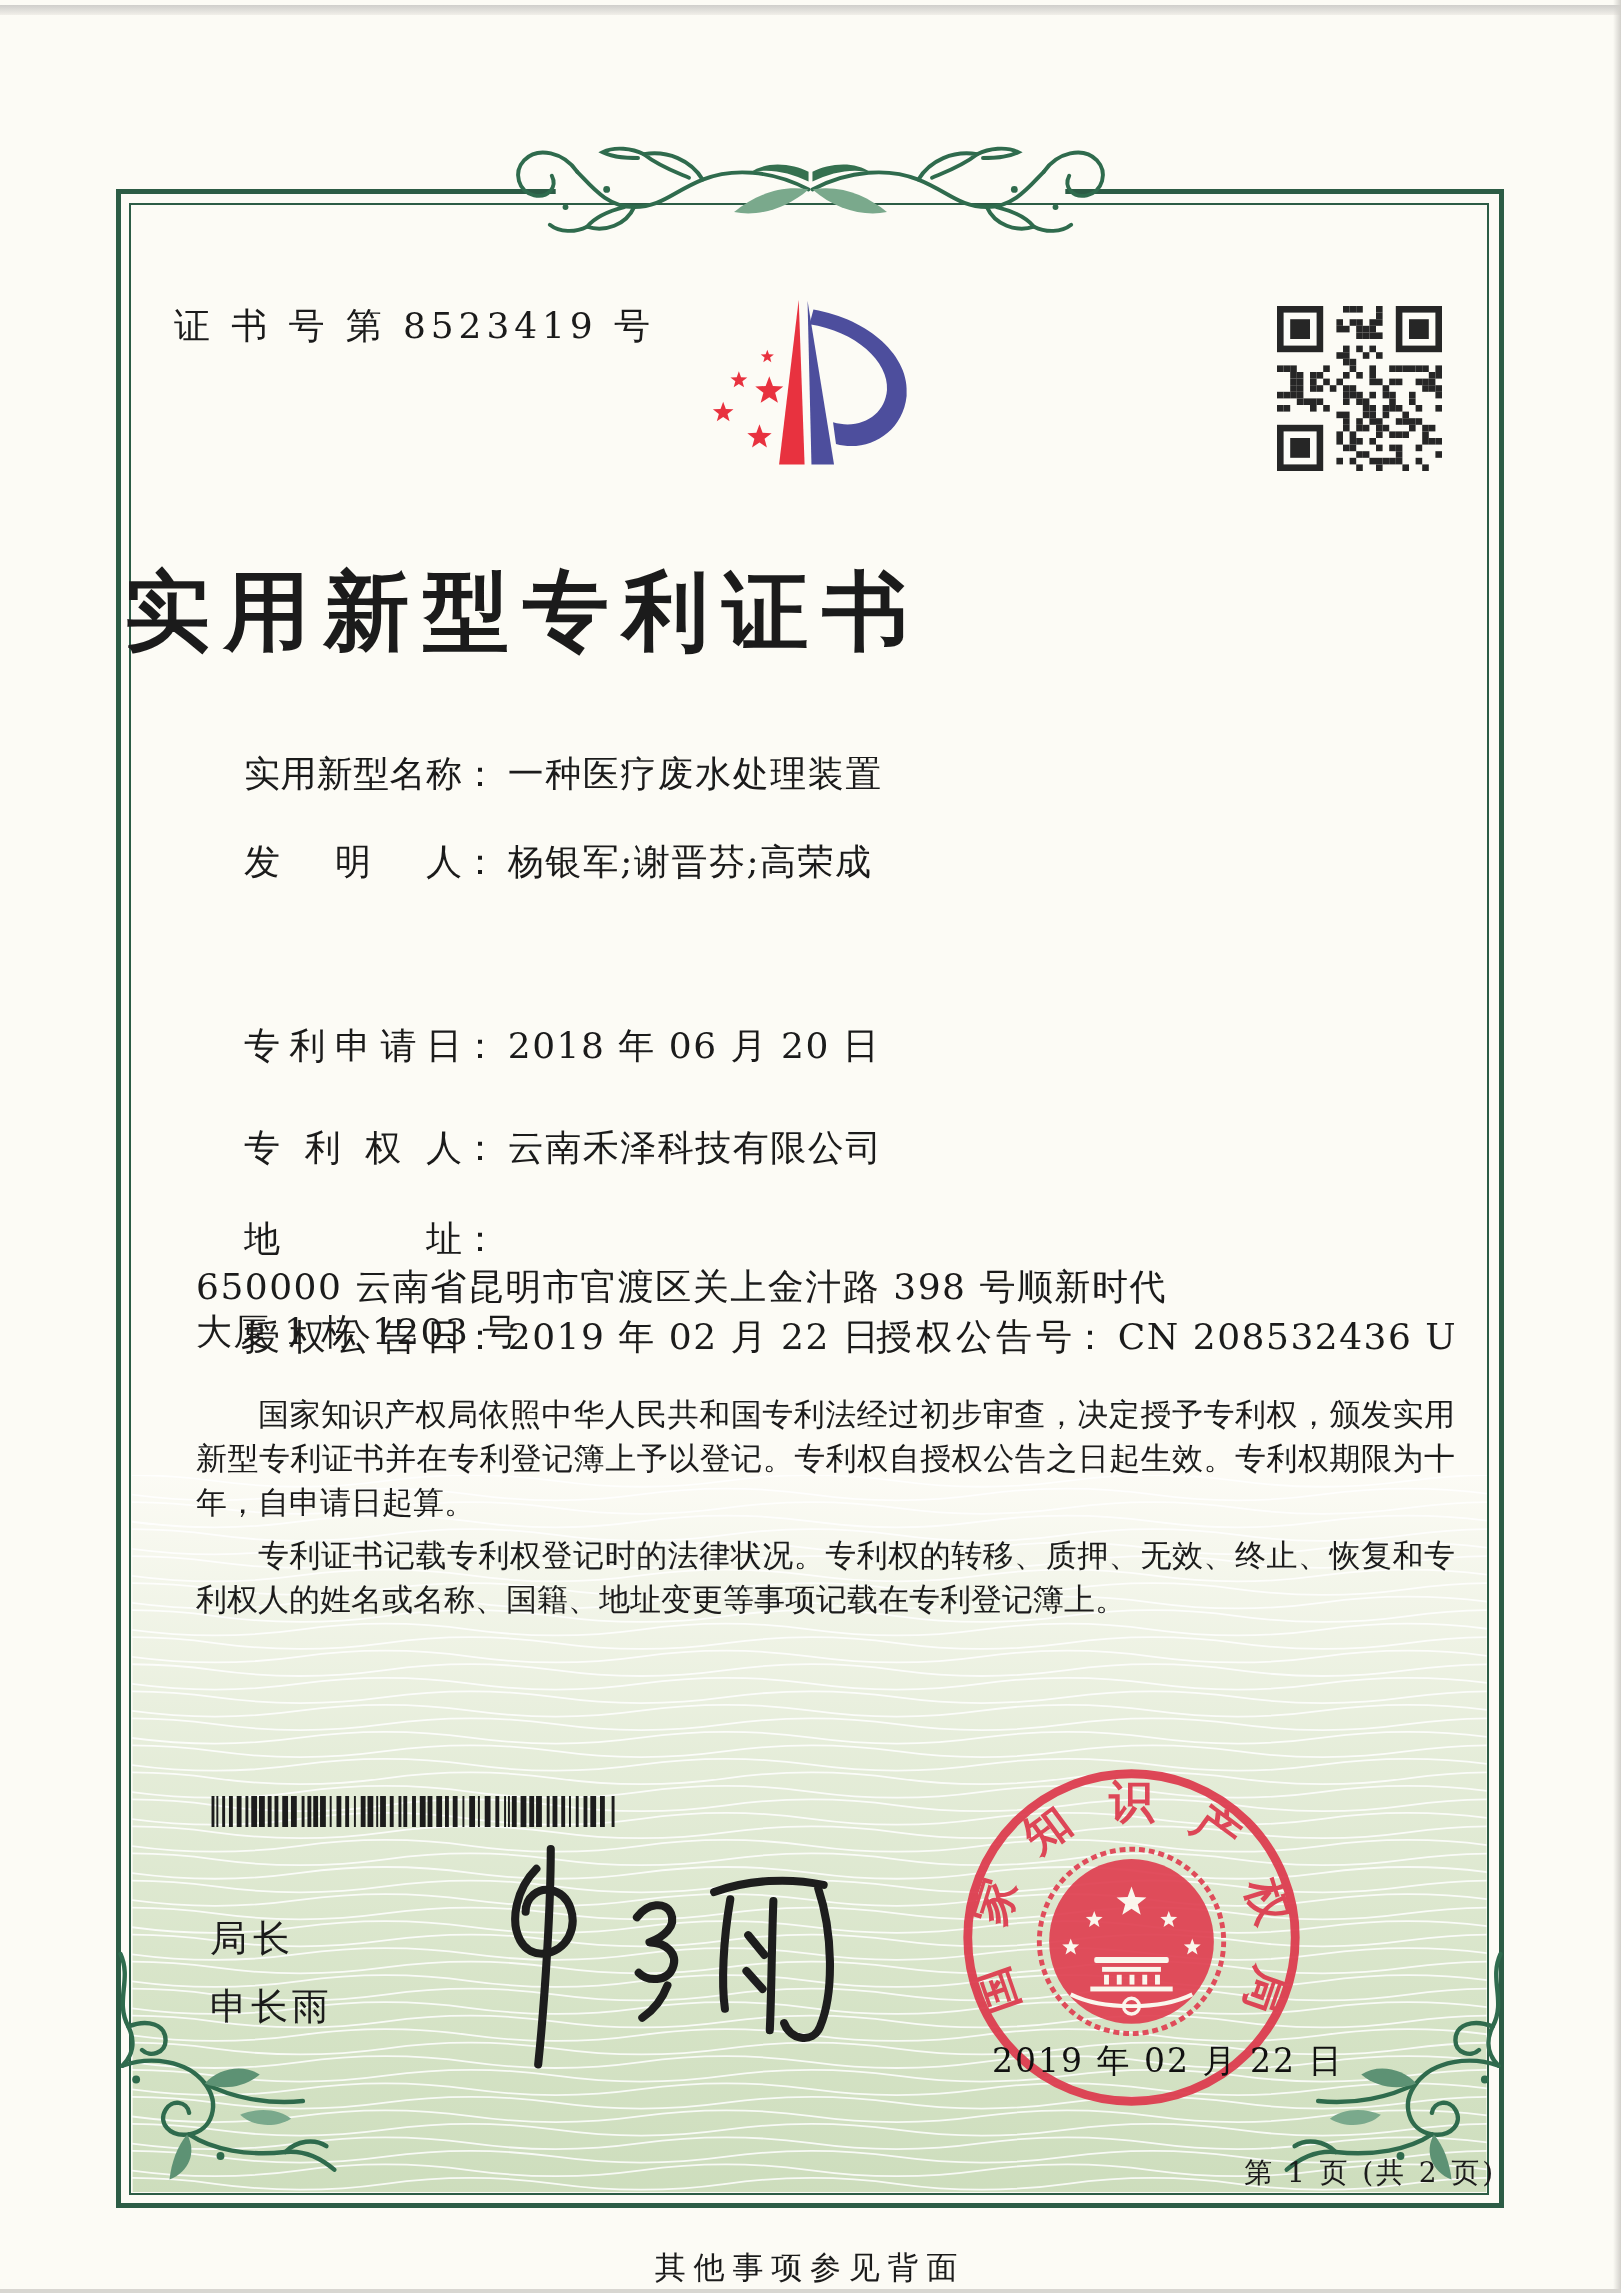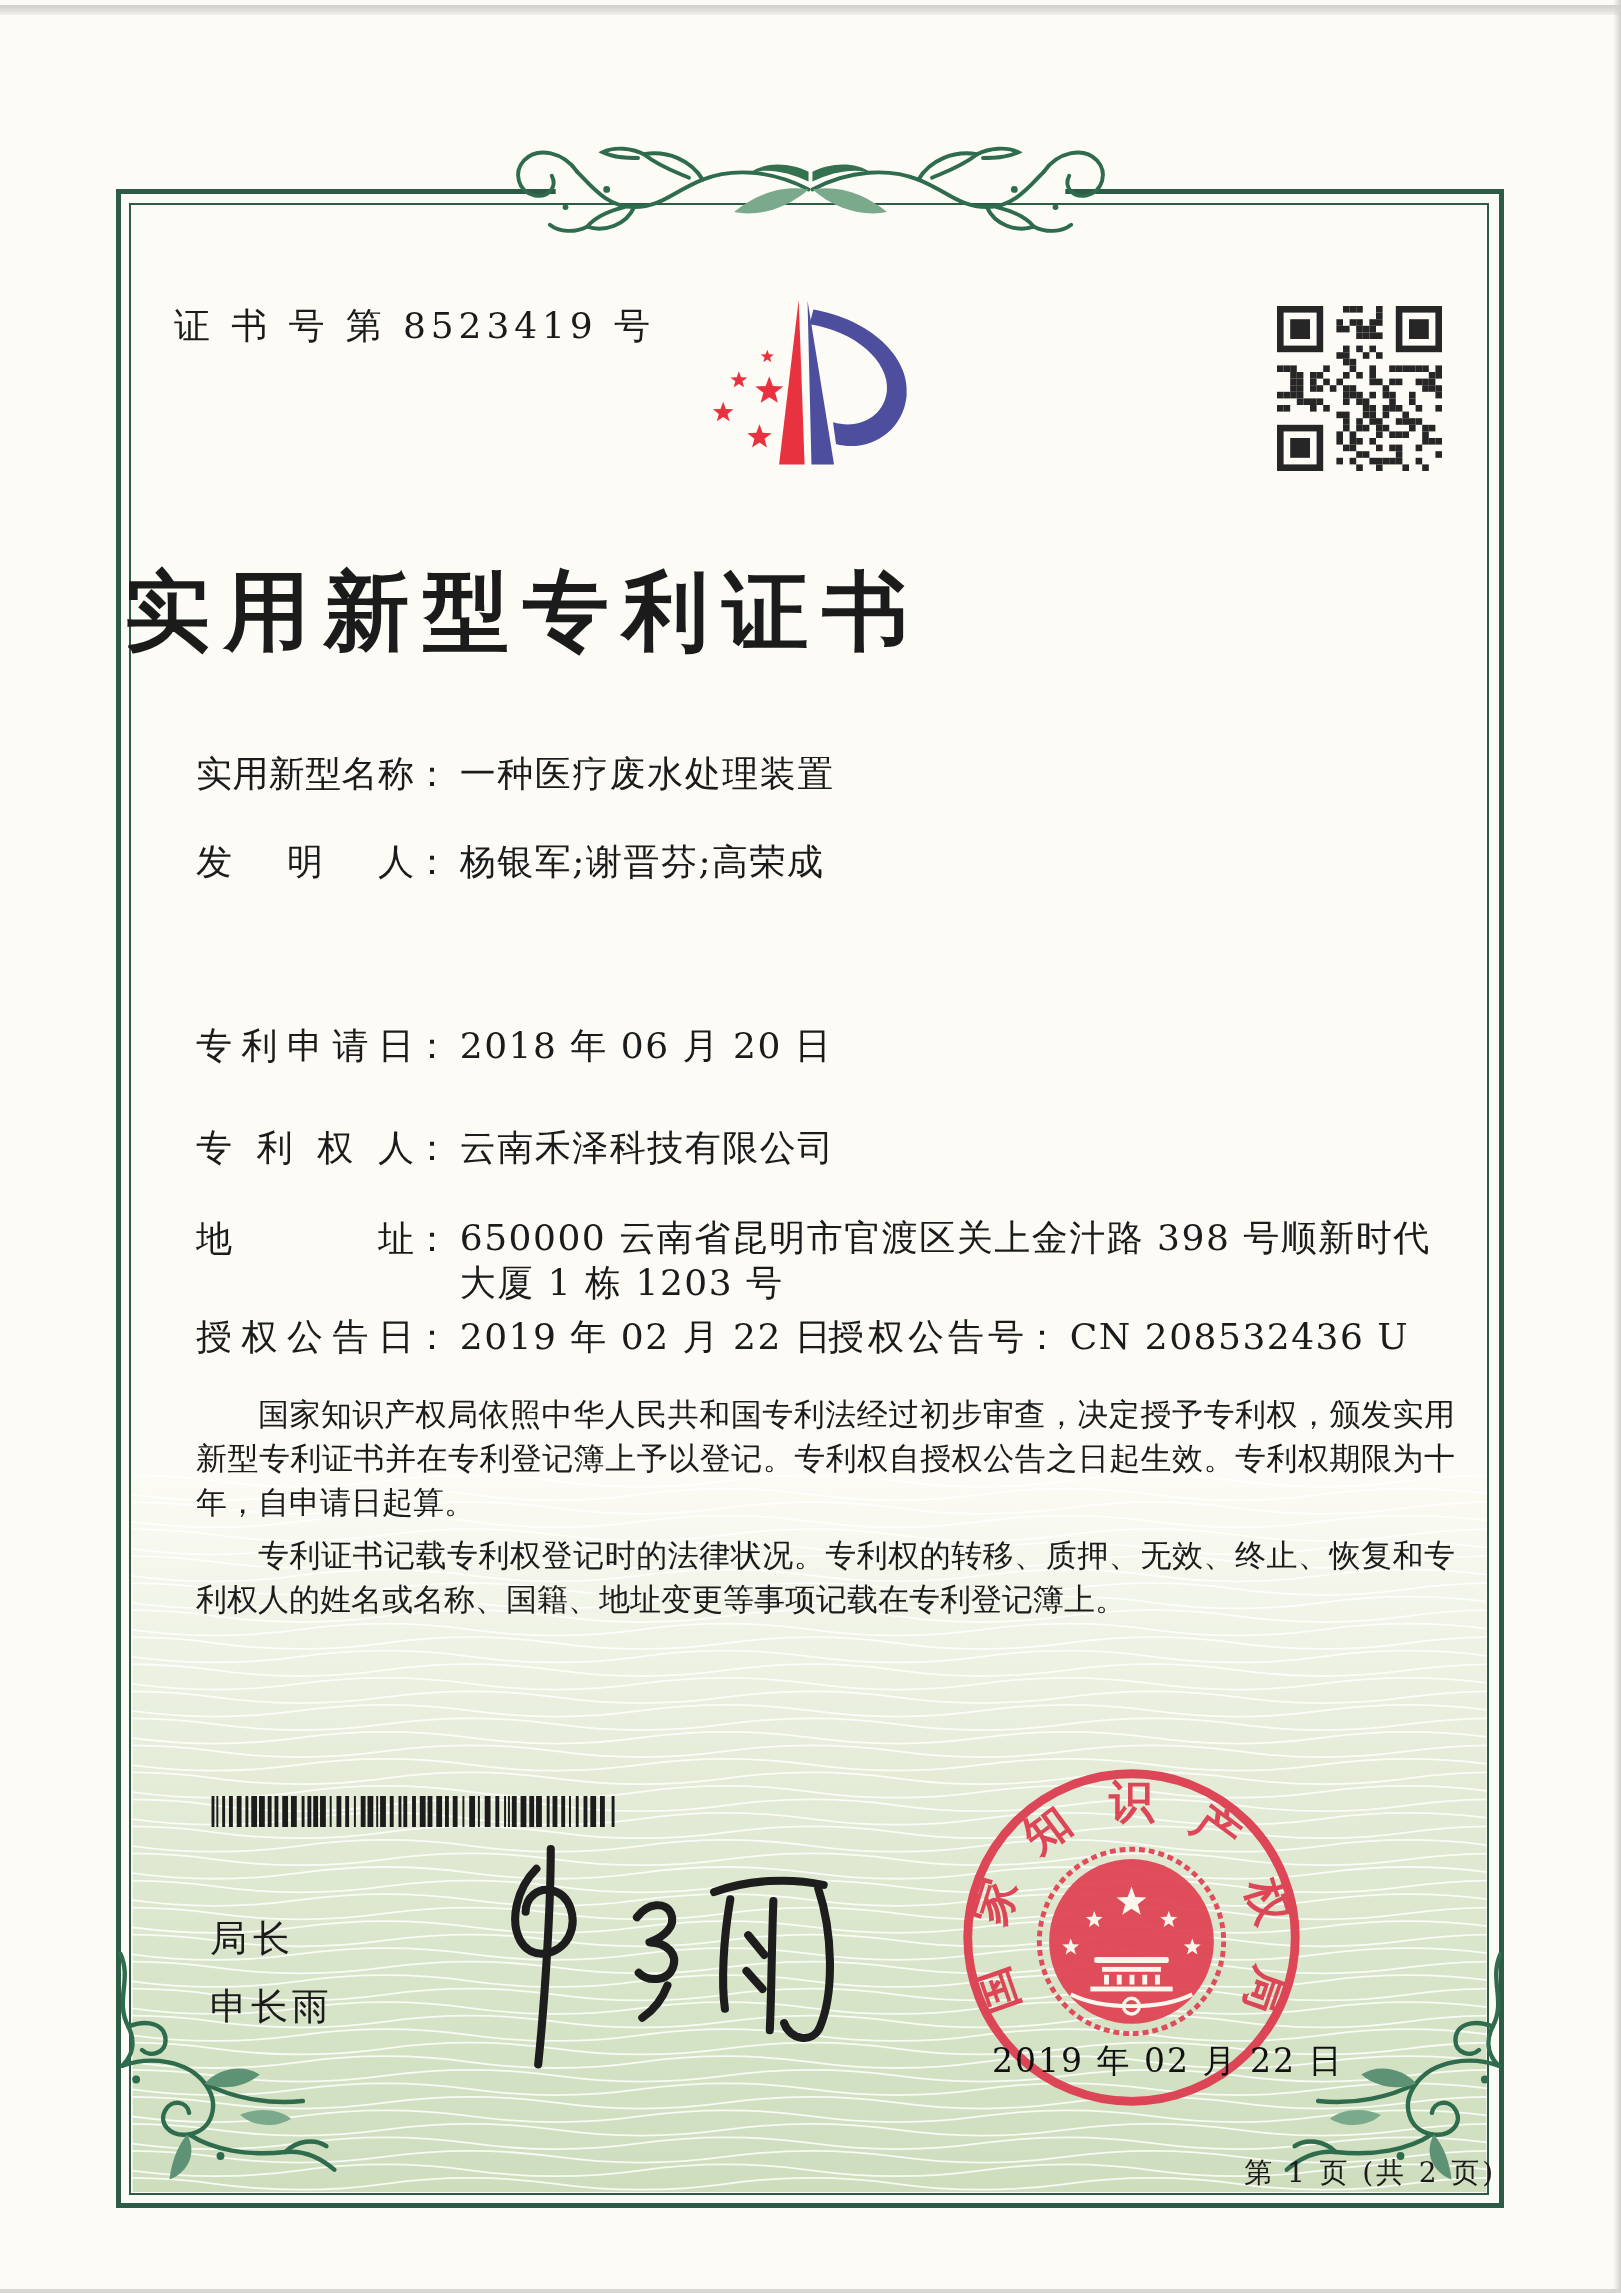--- a/index.html
+++ b/index.html
@@ -18,21 +18,21 @@
   .waves{position:absolute;left:132px;top:1475px;z-index:0;}
   .ornament{position:absolute;z-index:2;}
 
   .cert-no{position:absolute;left:174px;top:302px;font-size:36px;letter-spacing:4.9px;z-index:3;}
   .logo{position:absolute;left:681px;top:286px;z-index:3;}
   .qr{position:absolute;left:1277px;top:306px;z-index:3;}
   .title{position:absolute;left:124px;top:554px;width:1372px;
          font-size:86px;font-weight:bold;letter-spacing:13.7px;z-index:3;}
 
   .row{position:absolute;left:196px;width:1284px;font-size:36px;white-space:nowrap;z-index:3;}
-  .lbl{display:inline-block;width:218px;text-align:justify;text-align-last:justify;vertical-align:top;}
+  .lbl{display:inline-block;width:218px;text-align:justify;text-align-last:justify;vertical-align:top;margin-left:48px;}
   .colon{margin-right:9.8px;}
   .val{letter-spacing:1.5px;}
   .row.addr{white-space:normal;}
   .row.addr .val{display:inline-block;width:995px;line-height:45px;vertical-align:top;}
   .pair2{position:absolute;left:632px;top:0;}
   .pair2 .lbl{width:196px;}
 
   .paras{position:absolute;left:196px;top:1392px;width:1259px;font-size:31px;
          line-height:44px;text-align:justify;z-index:3;}
   .paras p{margin:0;text-indent:2em;}
@@ -488,14 +488,15 @@
       <circle cx="0" cy="66" r="8" stroke="#fdf8ef" stroke-width="3.5" fill="none"></circle>
     </g>
     <path id="sealArc" d="M -110,76 A 130,130 0 1 1 110,76" fill="none"></path>
     <text font-size="46" font-weight="bold" fill="#dd3a4d" font-family="DejaVu Serif, Liberation Serif, serif">
       <textPath href="#sealArc" startOffset="50%" text-anchor="middle" textLength="540" lengthAdjust="spacing">国家知识产权局</textPath>
     </text>
   </svg>
   <div class="seal-date">2019 年 02 月 22 日</div>
 
   <div class="page-info">第 1 页 (共 2 页)</div>
+  <div class="back-note">其他事项参见背面</div>
 </div>
 
 
 </body></html>

